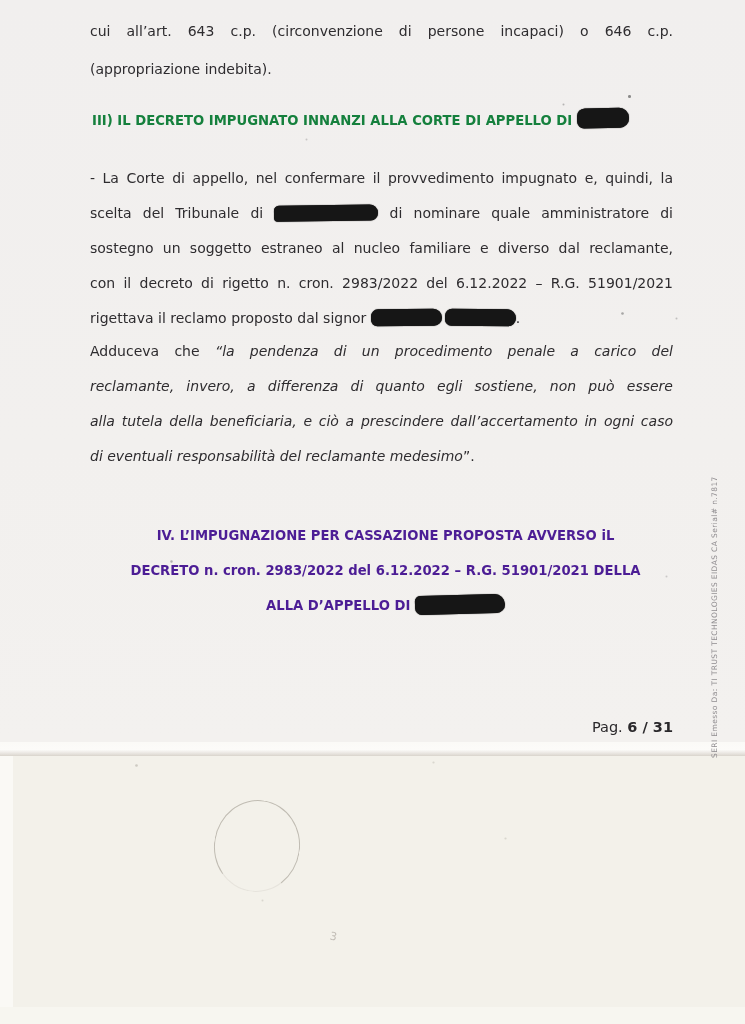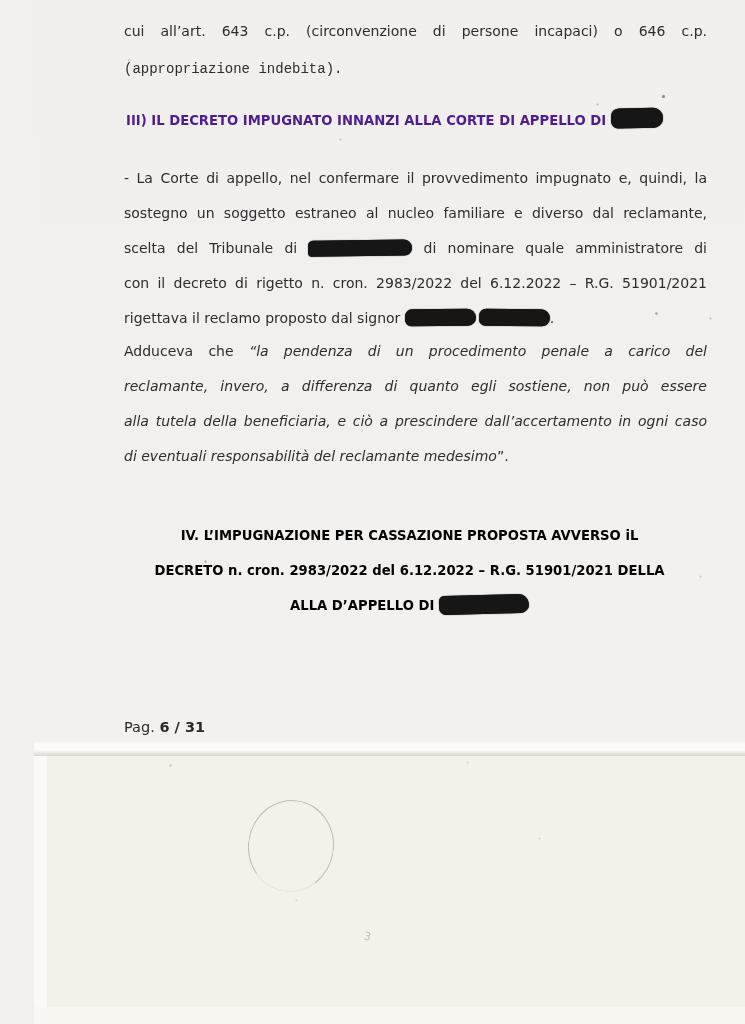--- a/index.html
+++ b/index.html
@@ -2,21 +2,21 @@
 <html><head>
 <meta charset="utf-8">
 <style>
   html,body { margin:0; padding:0; }
   body {
     width:745px; height:1024px; position:relative; overflow:hidden;
     background:#f2f0ee;
     font-family:"DejaVu Sans","Liberation Sans",sans-serif;
     color:#2e2c2f;
   }
-  .scan { position:absolute; inset:0; overflow:hidden;margin-left:34px; }
+  .scan { position:absolute; inset:0; overflow:hidden; }
 
   
   .doc-page {
     position:absolute; left:0; top:0; width:745px; height:742px;
     background:linear-gradient(180deg,#f1efee 0%,#f2f0ee 60%,#f3f1ef 100%);
   }
   .page-bottom-edge {
     position:absolute; left:0; top:742px; width:745px; height:14px;
     background:linear-gradient(180deg,#fbfaf7 0%,#fcfbf9 55%,#e2ded8 90%,#d9d4cc 100%);
   }
@@ -34,42 +34,42 @@
     background:#f7f6f0;
   }
 
   
   .tb { position:absolute; left:90px; width:583px; font-size:14px; }
   .jline { text-align:justify; text-align-last:justify; line-height:35px; height:35px; white-space:nowrap; }
   .lastline { text-align:left; text-align-last:left; line-height:35px; height:35px; white-space:nowrap; }
   .intro .jline, .intro .lastline { line-height:38px; height:38px; }
 
   .h3 { position:absolute; left:92px; top:108px; width:640px; font-weight:bold; font-size:13.2px;
-        color:#4c1d95; white-space:nowrap; line-height:24px; }
-  .h4 { position:absolute; left:84px; top:518px; width:583px; font-weight:bold; font-size:13.2px;
-        color:#000000; text-align:center; }
+        color:#15803d; white-space:nowrap; line-height:24px; }
+  .h4 { position:absolute; left:94px; top:518px; width:583px; font-weight:bold; font-size:13.2px;
+        color:#4c1d95; text-align:center; }
   .h4 .hline { line-height:35px; height:35px; white-space:nowrap; }
 
   .it { font-style:italic; }
   .b  { font-weight:bold; }
 
   
   .redact {
     display:inline-block; background:#161616; vertical-align:-3px;
     border-radius:8px 10px 9px 7px; box-shadow:0 0 1px #000;
   }
   .r-heading3 { width:52px;  height:20px; transform:rotate(-1.2deg); }
   .r-tribunale{ width:104px; height:16px; transform:rotate(-0.8deg); border-radius:8px 14px 12px 6px; }
   .r-nome     { width:71px;  height:17px; transform:rotate(-0.6deg); margin-right:3px; }
   .r-cognome  { width:71px;  height:17px; transform:rotate(0.5deg); }
   .r-heading4 { width:90px;  height:19px; transform:rotate(-1.5deg); border-radius:6px 12px 10px 8px; vertical-align:-4px; }
 
   .footer {
     position:absolute; left:90px; top:712px; width:583px; height:30px;
-    line-height:30px; font-size:14.5px; color:#2a282b;
+    line-height:30px; text-align:right; font-size:14.5px; color:#2a282b;
   }
 
   
   .vsig {
     position:absolute; left:710px; top:758px; width:308px; height:12px;
     transform-origin:0 0; transform:rotate(-90deg);
     font-size:7.5px; letter-spacing:0.4px; color:#908d90; white-space:nowrap;
   }
 
   
@@ -107,36 +107,36 @@
 <div class="scan">
 
   <div class="doc-page"></div>
   <div class="page-bottom-edge"></div>
   <div class="below-area"></div>
   <div class="left-strip"></div>
   <div class="bottom-strip"></div>
 
   <div class="tb intro" style="top:12px;">
     <div class="jline">cui all’art. 643 c.p. (circonvenzione di persone incapaci) o 646 c.p.</div>
-    <div class="lastline" style="line-height:38px;height:38px;font-family:Liberation Mono, monospace;">(appropriazione indebita).</div>
+    <div class="lastline" style="line-height:38px;height:38px;">(appropriazione indebita).</div>
   </div>
 
   <div class="h3">
     <span>III) IL DECRETO IMPUGNATO INNANZI ALLA CORTE DI APPELLO DI</span>
     <span class="redact r-heading3"></span>
   </div>
 
   <div class="tb" style="top:161px;">
     <div class="jline">- La Corte di appello, nel confermare il provvedimento impugnato e, quindi, la</div>
-    <div class="jline">sostegno un soggetto estraneo al nucleo familiare e diverso dal reclamante,</div>
     <div class="jline">
       <span>scelta del  Tribunale di</span>
       <span class="redact r-tribunale"></span>
       <span>di nominare quale amministratore di</span>
     </div>
+    <div class="jline">sostegno un soggetto estraneo al nucleo familiare e diverso dal reclamante,</div>
     <div class="jline">con il decreto di rigetto n. cron. 2983/2022 del 6.12.2022 – R.G. 51901/2021</div>
     <div class="lastline">
       <span>rigettava il reclamo proposto dal signor</span>
       <span class="redact r-nome"></span><span class="redact r-cognome"></span><span>.</span>
     </div>
   </div>
 
   <div class="tb" style="top:334px;">
     <div class="jline">
       <span>Adduceva che</span>

